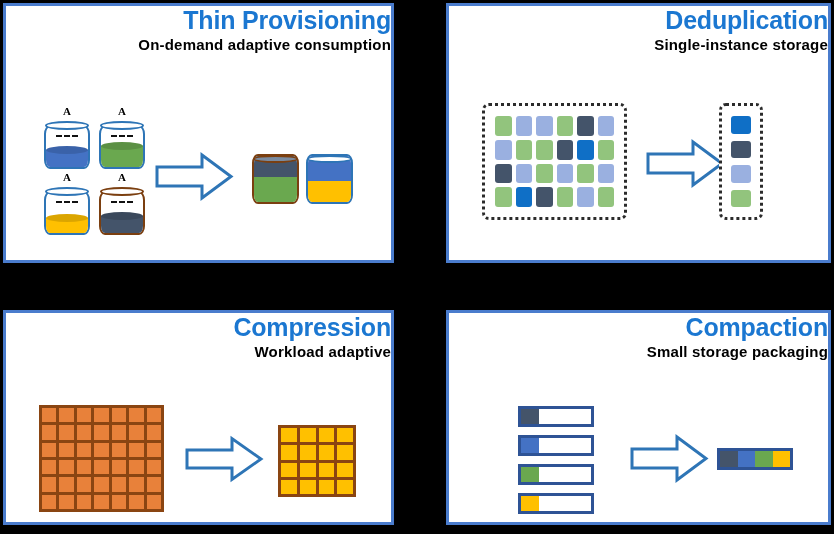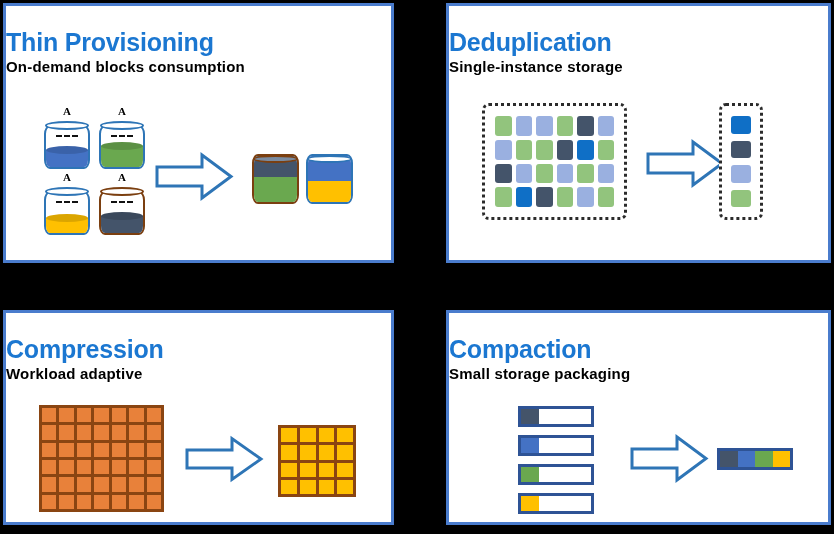--- a/index.html
+++ b/index.html
@@ -15,21 +15,21 @@
     position:absolute;
     background:#ffffff;
     border:3px solid #4a7ccd;
     box-sizing:border-box;
   }
   #panel-thin-provisioning{left:3px;  top:3px;   width:391px; height:260px;}
   #panel-deduplication  {left:446px;top:3px;   width:385px; height:260px;}
   #panel-compression    {left:3px;  top:310px; width:391px; height:215px;}
   #panel-compaction     {left:446px;top:310px;width:385px; height:215px;}
 
-  .titles{text-align:left;padding-top:22px;}
+  .titles{text-align:right;padding-top:0;}
   .p-title{
     color:#1b77d1;
     font-weight:bold;
     font-size:25px;
     line-height:1.12;
     letter-spacing:-0.2px;
   }
   .p-sub{
     color:#000000;
     font-weight:bold;
@@ -154,21 +154,21 @@
 </style>
 </head>
 <body>
 
 <div class="board">
 
   <div class="panel" id="panel-thin-provisioning">
     <div class="stage">
       <div class="titles">
         <div class="p-title">Thin Provisioning</div>
-        <div class="p-sub">On-demand blocks consumption</div>
+        <div class="p-sub">On-demand adaptive consumption</div>
       </div>
 
       <div class="cyl-group" style="left:38px;top:100px;width:120px;height:130px;">
         <div class="cyl" style="left:0;top:14px;">
           <div class="label">A</div>
           <div class="body">
             <div class="fill" style="height:42%;background:#4472c4;">
               <div class="ftop" style="background:#4472c4;"></div>
             </div>
           </div>

